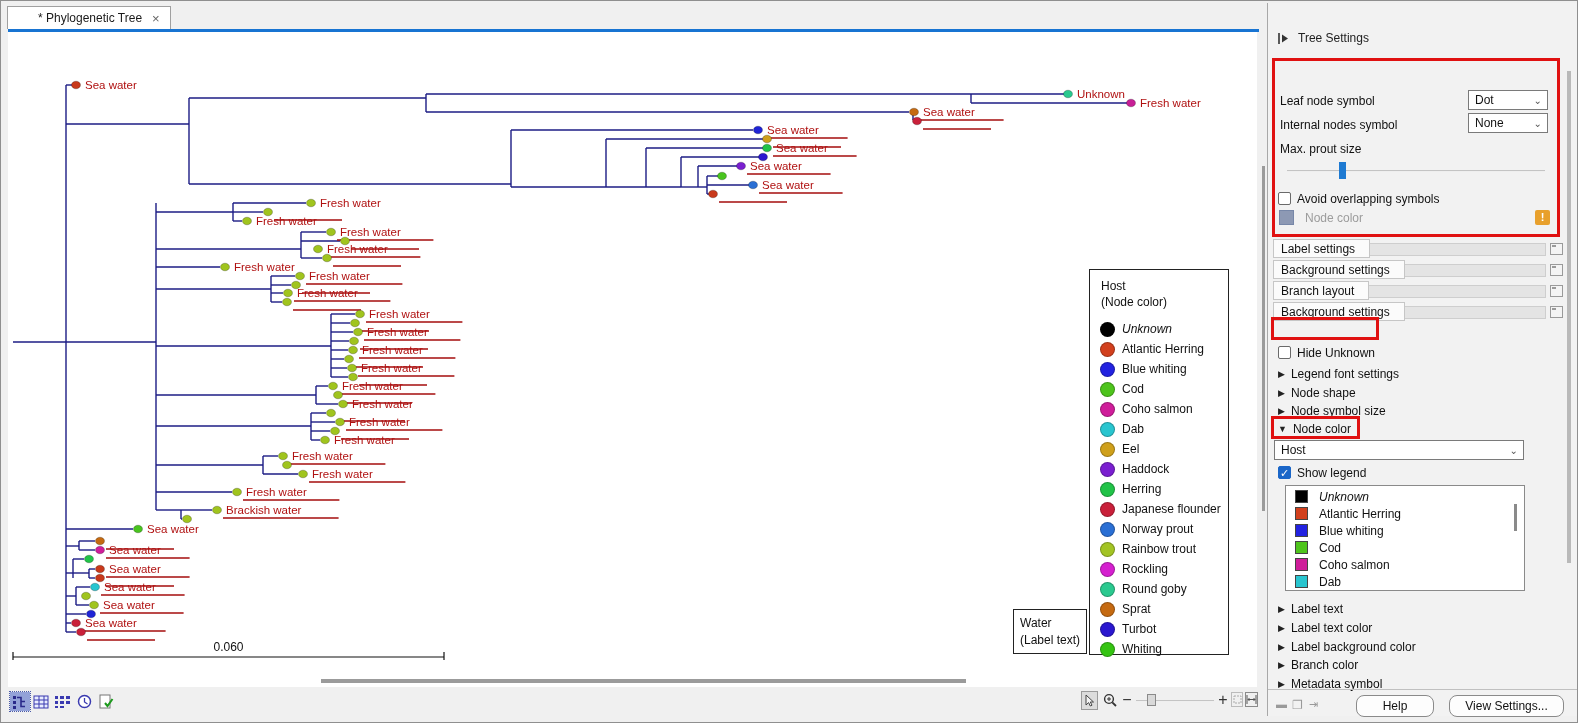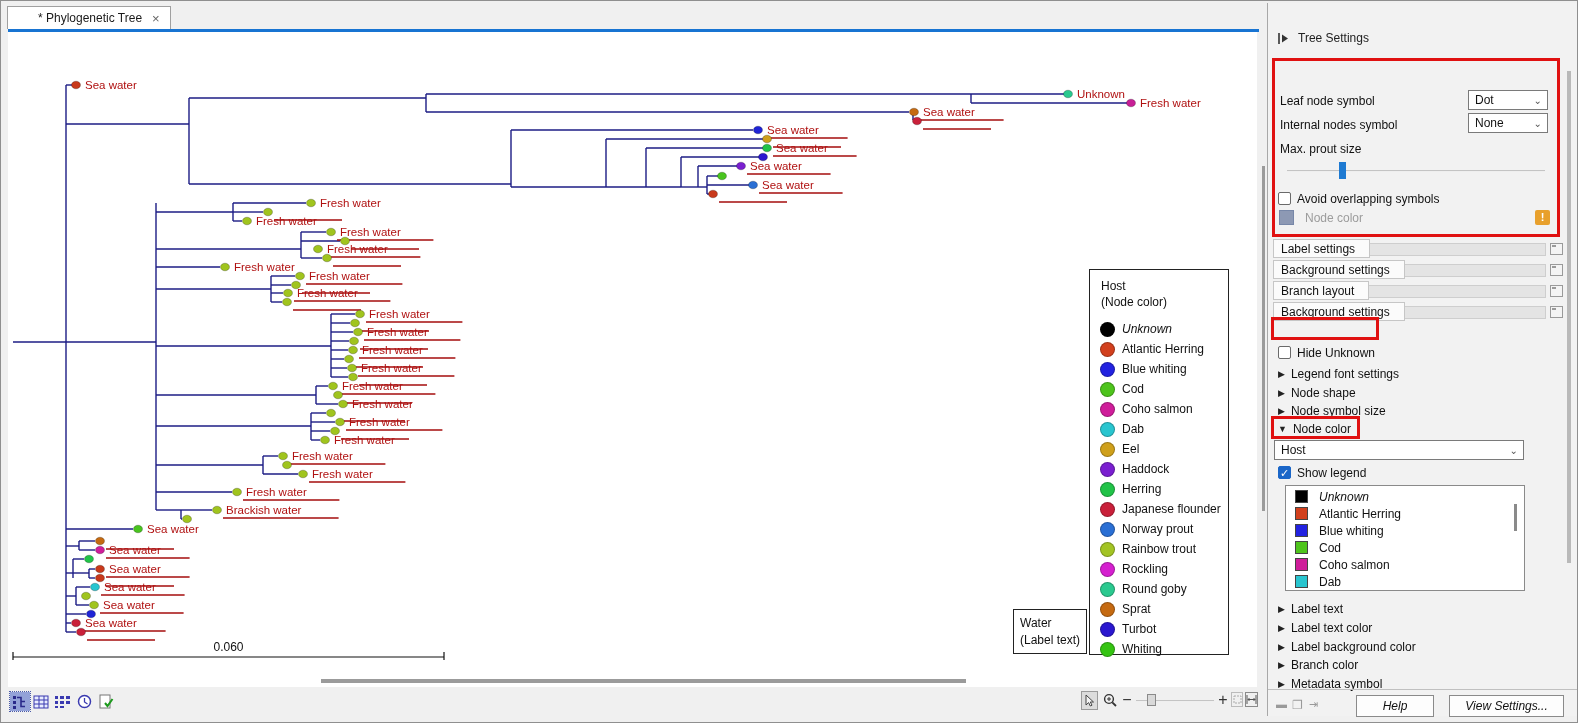--- a/index.html
+++ b/index.html
@@ -42,21 +42,21 @@
   .dd { position:absolute; height:20px; background:#ffffff; border:1px solid #7a7a7a; display:flex; align-items:center; padding:0 18px 0 6px; font-size:12px; }
   .dd .chev { position:absolute; right:5px; top:4px; color:#555; font-size:10px; }
   .cb { position:absolute; width:13px; height:13px; background:#fff; border:1px solid #6a6a6a; border-radius:2px; }
   .cb.checked { background:#1a66c8; border-color:#1a66c8; color:#fff; font-size:11px; line-height:13px; text-align:center; }
   .arrow-row { position:absolute; left:10px; display:flex; align-items:center; white-space:nowrap; }
   .tri { font-size:9px; color:#222; margin-right:6px; }
   #sb-listbox { position:absolute; left:17px; top:482px; width:240px; height:106px; background:#ffffff; border:1px solid #8a8a8a; }
   .sbl-row { display:flex; align-items:center; height:17px; padding-left:9px; }
   .sbl-sq { width:13px; height:13px; border:1px solid #444; margin-right:11px; flex:0 0 13px; }
   #sb-list-scroll { position:absolute; right:7px; top:18px; width:3px; height:27px; background:#8a8a8a; }
-  .btn { position:absolute; height:22px; background:#fdfdfd; border:1px solid #8a8a8a; border-radius:0; display:flex; align-items:center; justify-content:center; font-size:12px; color:#111;font-style:italic; }
+  .btn { position:absolute; height:22px; background:#fdfdfd; border:1px solid #8a8a8a; border-radius:8px; display:flex; align-items:center; justify-content:center; font-size:12px; color:#111; }
   #sb-scrollbar { position:absolute; left:299px; top:68px; width:4px; height:492px; background:#b9b9b9; }
   #sb-bottombar { position:absolute; left:0px; top:686px; width:310px; height:27px; border-top:1px solid #c0c0c0; }
   .dockicon { position:absolute; top:8px; color:#9a9a9a; font-size:11px; }
   
   .redbox { position:absolute; border:3px solid #e01111; background:transparent; z-index:50; }
   
   #warn { position:absolute; left:267px; top:207px; width:15px; height:15px; background:#e8a02c; color:#fff; font-weight:bold; font-size:11px; text-align:center; line-height:15px; border-radius:2px; }
   #nodecolor-swatch { position:absolute; left:11px; top:207px; width:15px; height:15px; background:#8d99b4; border:1px solid #7787a8; }
   
   .slider-track { position:absolute; height:2px; background:#c4c4c4; border-bottom:1px solid #efefef; }

